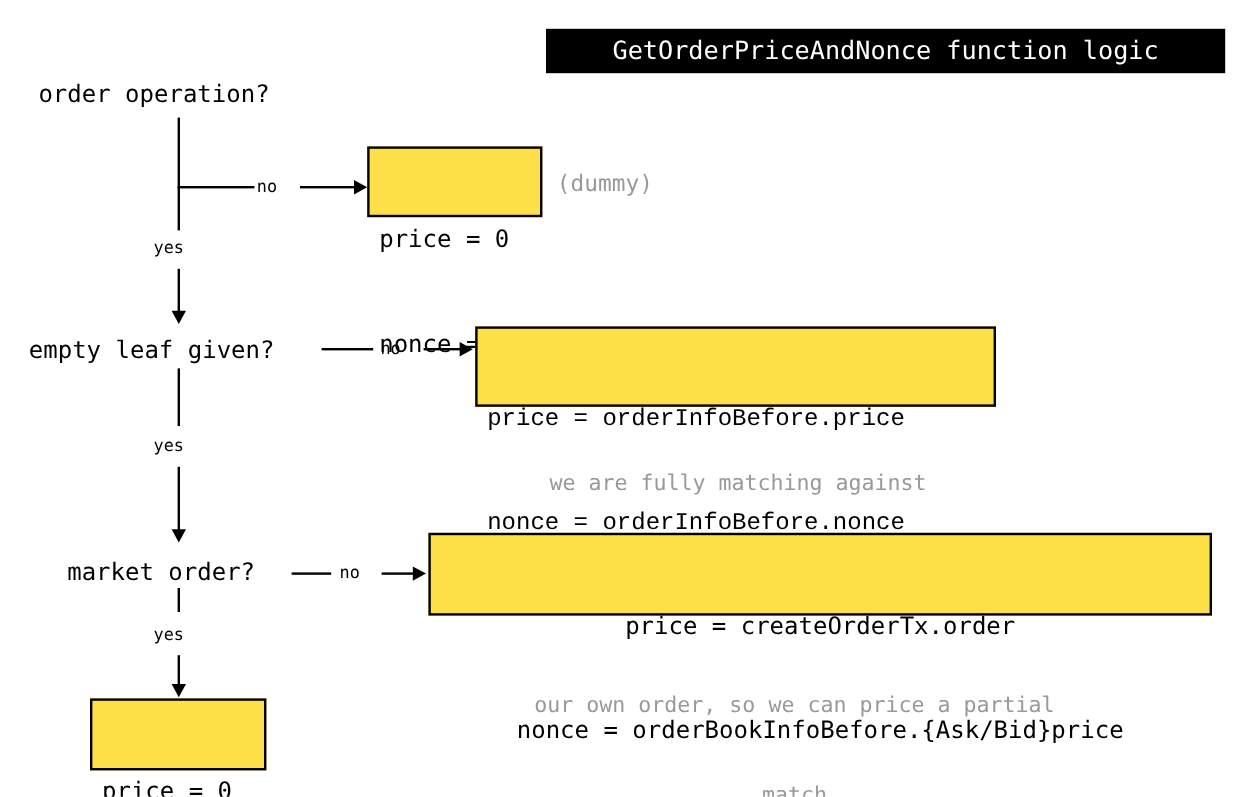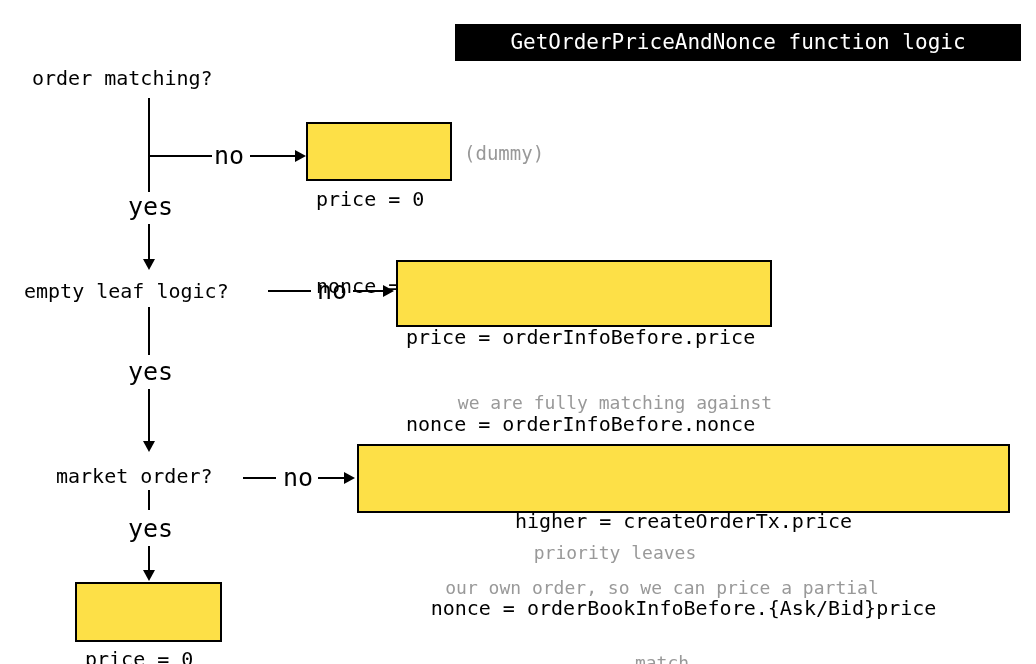--- a/index.html
+++ b/index.html
@@ -42,21 +42,21 @@
   
   .decision-label {
     font-size: 20px;
     line-height: 24px;
     white-space: pre;
     color: #000000;
   }
 
   
   .branch-label {
-    font-size: 25px;
+    font-size: 14px;
     line-height: 22px;
     white-space: pre;
     color: #000000;
   }
 
   
   .result-box {
     border: 2px solid #000000;
     background: #fde047;
     box-sizing: border-box;
@@ -101,76 +101,75 @@
     border-left: 11px solid #000000;
   }
 </style>
 </head>
 <body>
 
 <div id="canvas">
 
   <div class="abs title-banner">GetOrderPriceAndNonce function logic</div>
 
-  <div class="abs decision-label" style="left:32px; top:66px;">order matching?</div>
+  <div class="abs decision-label" style="left:32px; top:66px;">order operation?</div>
 
   <div class="abs vline" style="left:148px; top:98px; height:94px;"></div>
 
   <div class="abs hline" style="left:148px; top:155px; width:64px;"></div>
   <div class="abs branch-label" style="left:214px; top:145px;">no</div>
   <div class="abs hline" style="left:250px; top:155px; width:47px;"></div>
   <div class="abs arrow-right" style="left:295px; top:150px;"></div>
 
   <div class="abs branch-label" style="left:128px; top:196px;">yes</div>
   <div class="abs vline" style="left:148px; top:224px; height:39px;"></div>
   <div class="abs arrow-down" style="left:143px; top:259px;"></div>
 
   <div class="abs result-box" style="left:306px; top:122px; width:146px; height:59px;">
     <div class="result-line">price = 0</div>
     <div class="result-line">nonce = 0</div>
   </div>
   <div class="abs note-inline" style="left:464px; top:142px;">(dummy)</div>
 
-  <div class="abs decision-label" style="left:24px; top:279px;">empty leaf logic?</div>
+  <div class="abs decision-label" style="left:24px; top:279px;">empty leaf given?</div>
 
   <div class="abs hline" style="left:268px; top:290px; width:43px;"></div>
   <div class="abs branch-label" style="left:317px; top:280px;">no</div>
   <div class="abs hline" style="left:353px; top:290px; width:32px;"></div>
   <div class="abs arrow-right" style="left:383px; top:285px;"></div>
 
   <div class="abs vline" style="left:148px; top:307px; height:48px;"></div>
   <div class="abs branch-label" style="left:128px; top:361px;">yes</div>
   <div class="abs vline" style="left:148px; top:389px; height:56px;"></div>
   <div class="abs arrow-down" style="left:143px; top:441px;"></div>
 
-  <div class="abs result-box" style="left:396px; top:260px; width:376px; height:67px;">
+  <div class="abs result-box" style="left:396px; top:272px; width:434px; height:67px;font-family:Liberation Mono, monospace;">
     <div class="result-line">price = orderInfoBefore.price</div>
     <div class="result-line">nonce = orderInfoBefore.nonce</div>
   </div>
 
   <div class="abs note" style="left:386px; top:340px; width:458px;">
     <div>we are fully matching against</div>
     <div>that leaf, as well as higher</div>
-    <div>priority leaves</div>
   </div>
 
   <div class="abs decision-label" style="left:56px; top:464px;">market order?</div>
 
   <div class="abs hline" style="left:243px; top:477px; width:33px;"></div>
   <div class="abs branch-label" style="left:283px; top:467px;">no</div>
   <div class="abs hline" style="left:318px; top:477px; width:28px;"></div>
   <div class="abs arrow-right" style="left:344px; top:472px;"></div>
 
   <div class="abs vline" style="left:148px; top:490px; height:20px;"></div>
   <div class="abs branch-label" style="left:128px; top:518px;">yes</div>
   <div class="abs vline" style="left:148px; top:546px; height:27px;"></div>
   <div class="abs arrow-down" style="left:143px; top:570px;"></div>
 
   <div class="abs result-box center-text" style="left:357px; top:444px; width:653px; height:69px;">
-    <div class="result-line">higher = createOrderTx.price</div>
+    <div class="result-line">price = createOrderTx.order</div>
     <div class="result-line">nonce = orderBookInfoBefore.{Ask/Bid}price</div>
   </div>
 
   <div class="abs note" style="left:334px; top:525px; width:656px;">
     <div>our own order, so we can price a partial</div>
     <div>match</div>
   </div>
 
   <div class="abs result-box" style="left:75px; top:582px; width:147px; height:60px;">
     <div class="result-line">price = 0</div>

